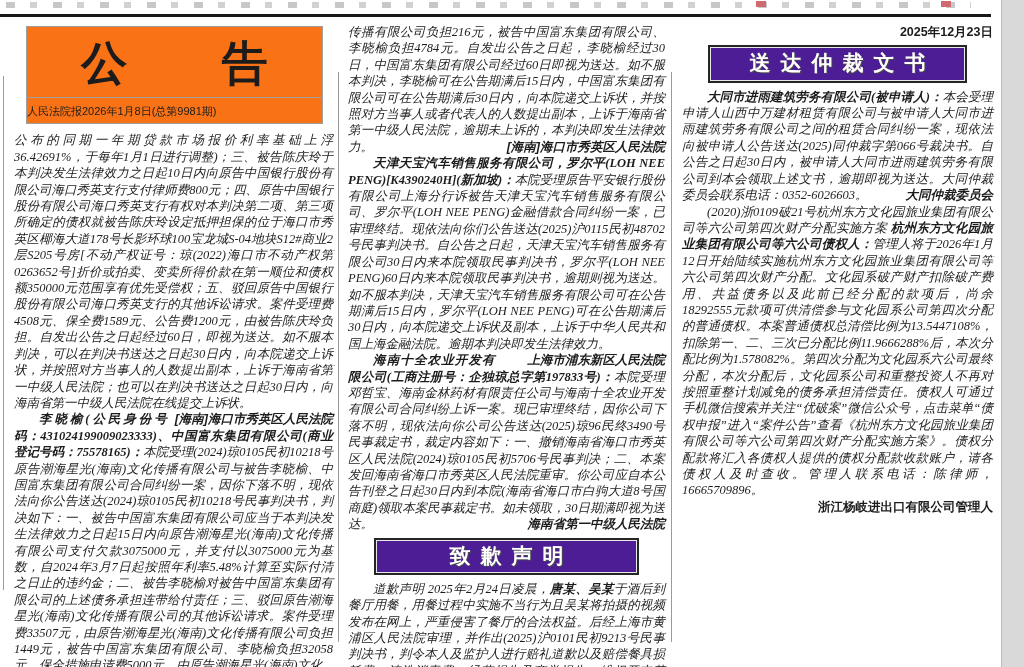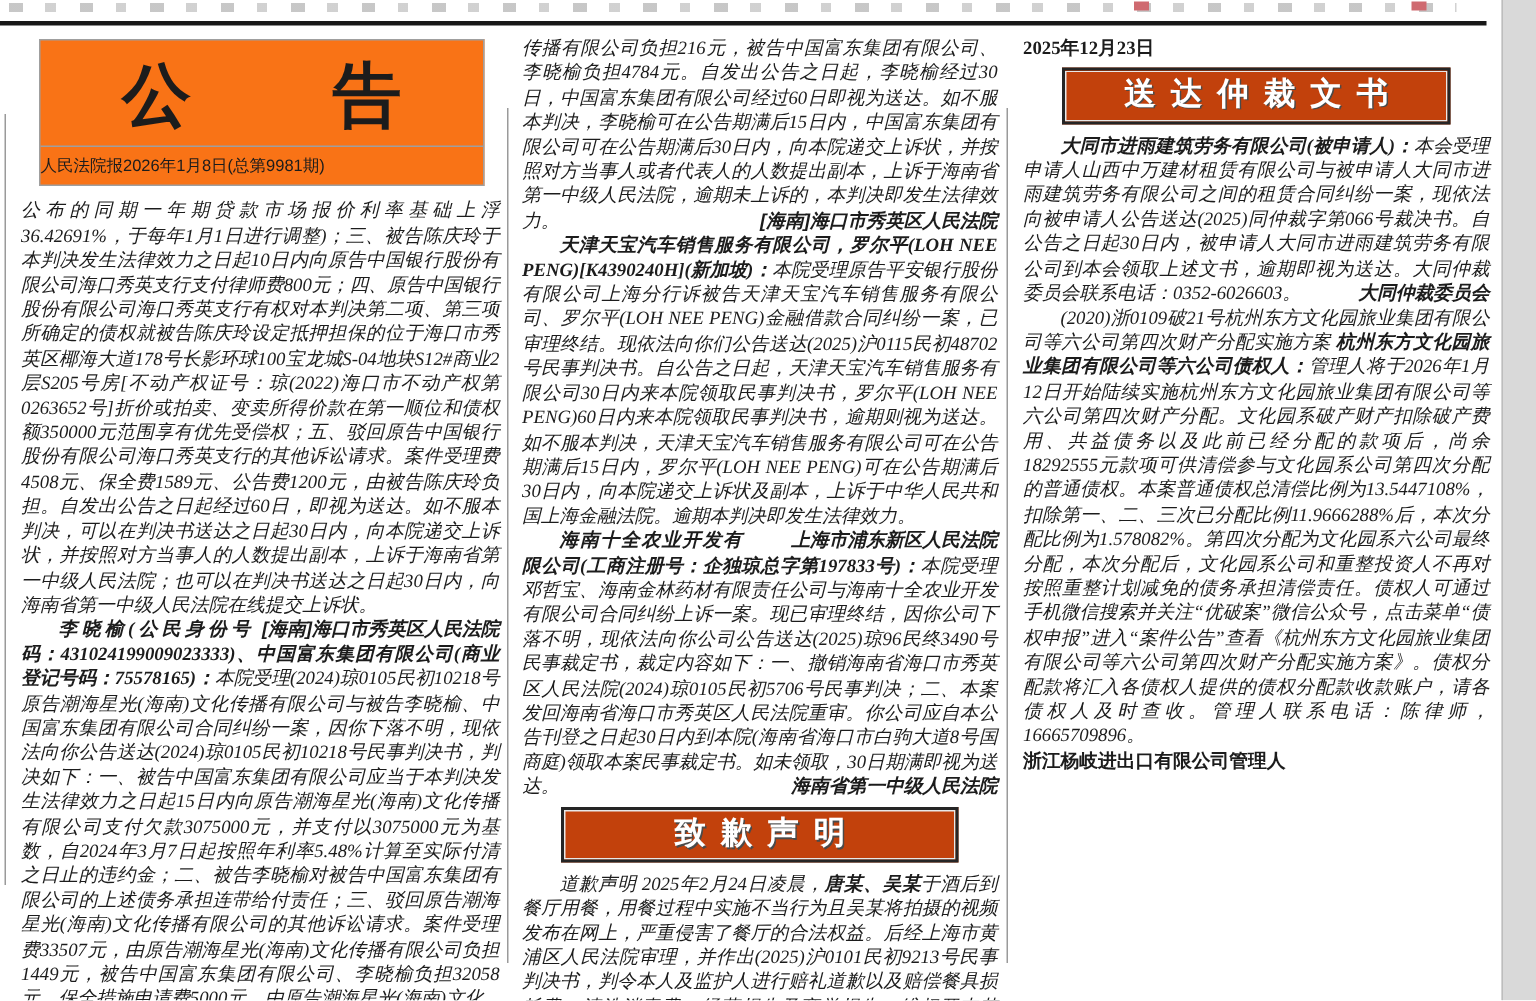--- a/index.html
+++ b/index.html
@@ -22,22 +22,22 @@
   .col3{left:682px;width:311px;}
   .masthead{border:1px solid #9f9f9f;margin:0 10px 8px 12px;background:#f97316;}
   .masthead-title{font-size:46px;font-weight:bold;text-align:center;letter-spacing:.9em;text-indent:.9em;
      padding:14px 0 10px 0;line-height:1;white-space:nowrap;}
   .masthead-issue{border-top:1px solid #9f9f9f;font-size:11px;font-weight:normal;
      padding:5px 0 4px 0;font-family:"Liberation Sans","DejaVu Sans",sans-serif;}
   .para{margin:0;text-indent:2em;font-style:italic;}
   .para.noindent{text-indent:0;}
   .bold{font-weight:bold;}
   .court{float:right;font-weight:bold;margin-left:8px;font-family:"Liberation Sans","DejaVu Sans",sans-serif;}
-  .right-line{font-weight:bold;font-family:Liberation Serif, serif;}
-  .section-header{background:#c2410c;border:2px solid #252525;box-shadow:0 0 0 1px #e8e8e8 inset;
+  .right-line{text-align:right;font-weight:bold;font-family:Liberation Sans, sans-serif;}
+  .section-header{background:#4c1d95;border:2px solid #252525;box-shadow:0 0 0 1px #e8e8e8 inset;
      color:#fff;font-weight:bold;text-align:center;font-size:21px;letter-spacing:10px;text-indent:10px;
      padding:3px 0 4px 0;margin:5px 26px 6px 26px;line-height:1.25;white-space:nowrap;
      text-shadow:1px 1px 0 #4a4a4a;font-family:"Liberation Sans","DejaVu Sans",sans-serif;}
 </style>
 </head>
 <body>
 
 <div class="page">
   <div class="top-strip"></div>
   <span class="red-mark" style="left:756px"></span>

